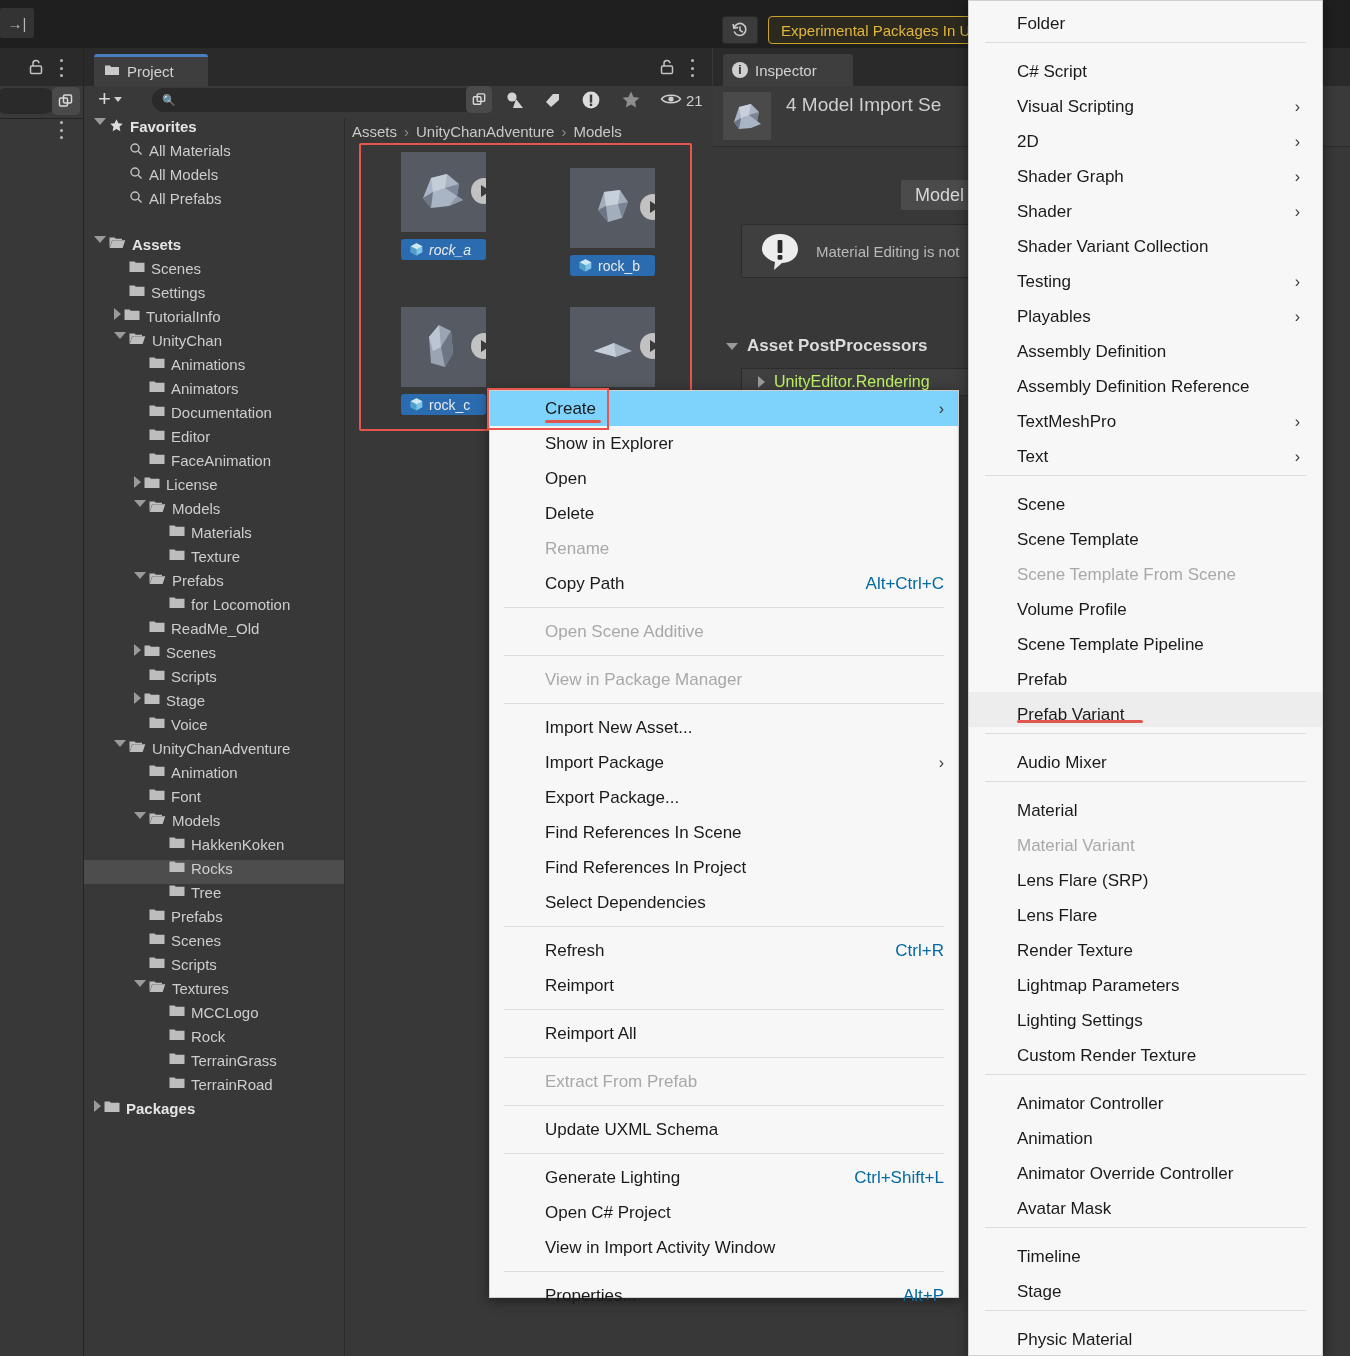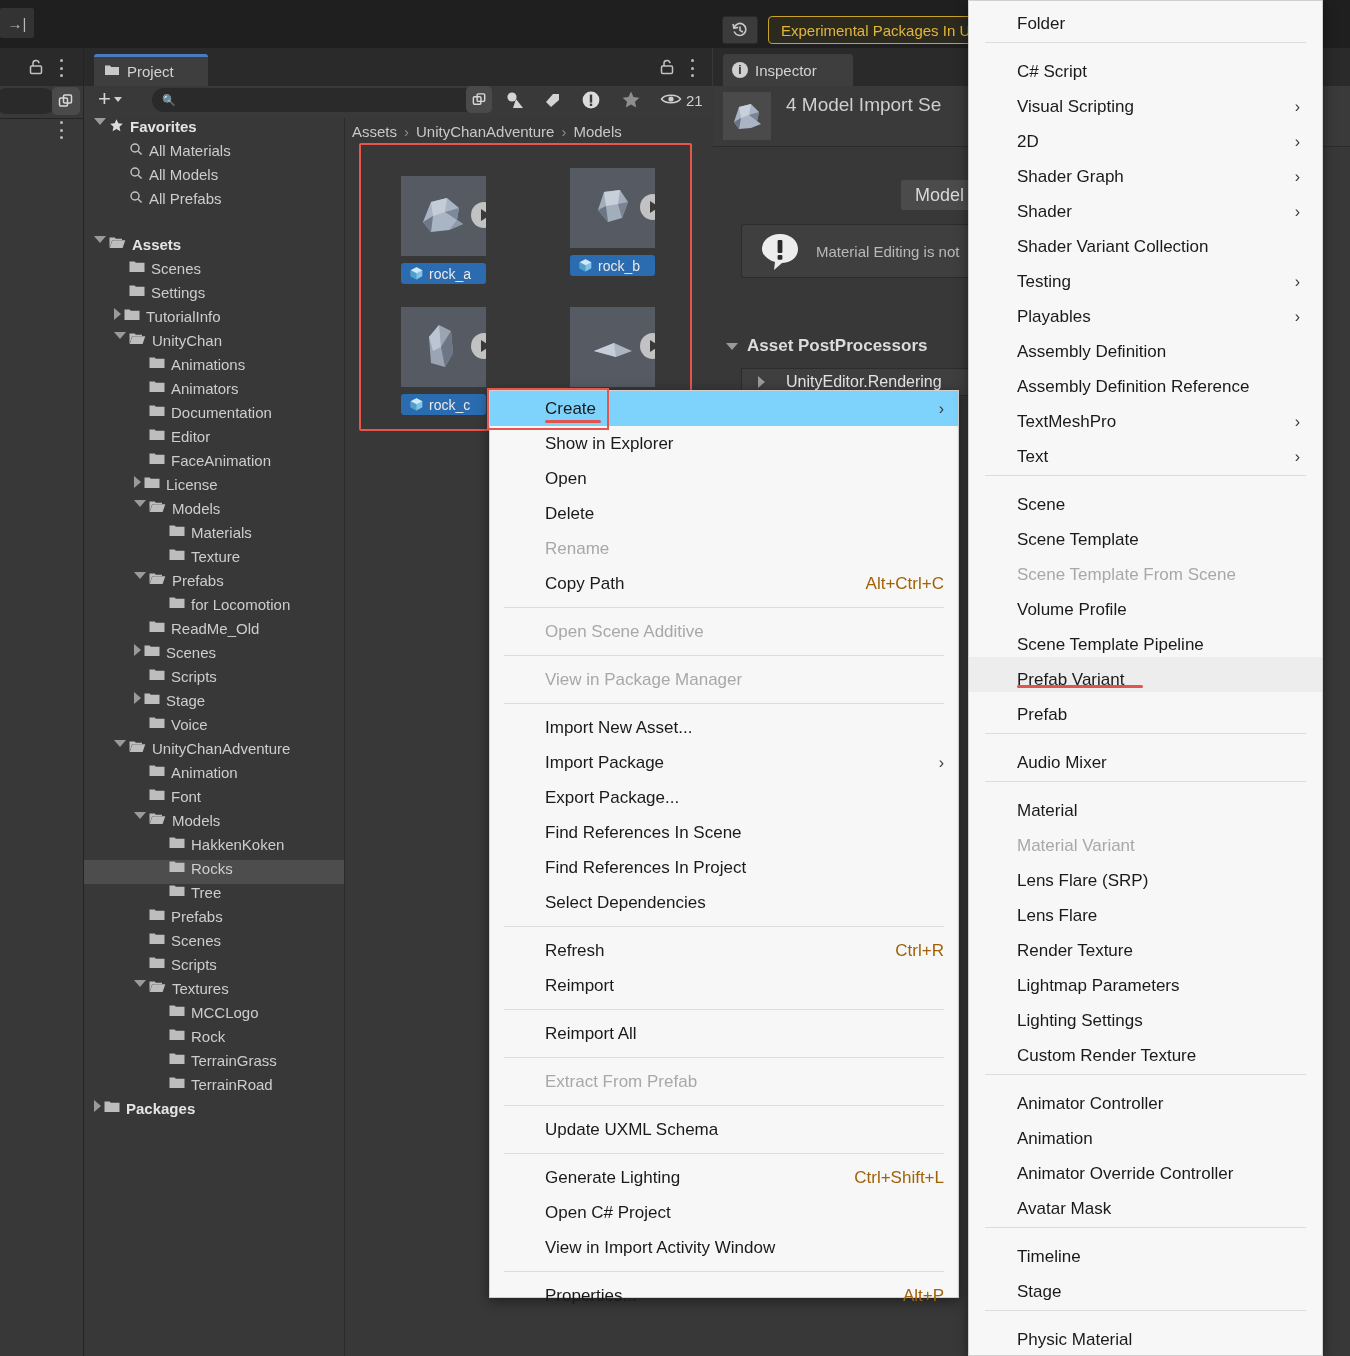--- a/index.html
+++ b/index.html
@@ -163,38 +163,38 @@
     border:1px solid #2c2c2c; border-radius:3px; display:flex; align-items:center; gap:14px; padding-left:16px;
   }
   .warn-ico { width:44px; height:44px; flex:none; }
   .warn-txt { color:#b9b9b9; font-size:15px; white-space:nowrap; }
   .postproc-hdr {
     position:absolute; left:726px; top:336px; display:flex; align-items:center; gap:6px;
     color:#dcdcdc; font-size:17px; font-weight:bold;
   }
   .postproc-row {
     position:absolute; left:741px; top:368px; width:330px; height:28px; background:#3f3f3f;
-    border:1px solid #2c2c2c; display:flex; align-items:center; gap:18px; padding-left:16px;
-    color:#e5e5e5; font-size:16px; white-space:nowrap;
+    border:1px solid #2c2c2c; display:flex; align-items:center; gap:6px; padding-left:16px;
+    color:#bef264; font-size:16px; white-space:nowrap;
   }
 
   
   .ctx-menu {
     position:absolute; left:489px; top:390px; width:470px; height:908px;
     background:#f7f7f7; border:1px solid #d0d0d0;
     box-shadow:0 3px 12px rgba(0,0,0,.45);
     font-size:17px; color:#1a1a1a;
   }
   .ctx-item {
     position:relative; height:35px; display:flex; align-items:center;
     padding:0 14px 0 55px; white-space:nowrap;
   }
   .ctx-item.disabled { color:#a8a8a8; }
   .ctx-item.hl { background:#7dd3fc; }
-  .ctx-item .short { margin-left:auto; color:#a16207; font-size:17px; }
+  .ctx-item .short { margin-left:auto; color:#0369a1; font-size:17px; }
   .ctx-arrow { margin-left:auto; color:#3a3a3a; font-size:16px; }
   .ctx-sep { height:1px; background:#dcdcdc; margin:6px 14px 6px 14px; }
   .underline-red {
     position:absolute; left:55px; bottom:3px; height:3px; background:#e0564e; border-radius:2px;
   }
   .ctx-hi-box {
     position:absolute; left:487px; top:388px; width:122px; height:42px;
     border:2px solid #e8554d; pointer-events:none;
   }
 
@@ -754,21 +754,21 @@
   <div class="assets-pane"></div>
   <div class="breadcrumb" id="breadcrumb">
       <span>Assets</span>
       <span class="bc-sep">›</span>
       <span>UnityChanAdventure</span>
       <span class="bc-sep">›</span>
       <span>Models</span>
     </div>
   <div class="grid-box"></div>
 
-  <div class="thumb-cell" style="left:401px; top:176px;">
+  <div class="thumb-cell" style="left:401px; top:152px;font-style:italic;">
     <div class="thumb">
       <svg width="85" height="80" viewBox="0 0 85 80">
         <path d="M22 46 L30 26 L46 22 L58 32 L56 44 L62 48 L48 54 L30 56 Z" fill="#a9b4c4"></path>
         <path d="M30 26 L46 22 L44 36 L32 40 Z" fill="#c4ccd8"></path>
         <path d="M44 36 L58 32 L56 44 Z" fill="#7d8899"></path>
         <path d="M22 46 L32 40 L30 56 Z" fill="#6e7886"></path>
         <path d="M56 44 L62 48 L48 54 Z" fill="#8e99a9"></path>
       </svg>
       <div class="play-badge"></div>
     </div>
@@ -1021,27 +1021,27 @@
       </div>
       <div class="sub-item disabled">
         <span>Scene Template From Scene</span>
       </div>
       <div class="sub-item">
         <span>Volume Profile</span>
       </div>
       <div class="sub-item">
         <span>Scene Template Pipeline</span>
       </div>
+      <div class="sub-item">
+        <span>Prefab</span>
+      </div>
       <div class="sub-item hl">
         <span>Prefab Variant</span>
         <span class="sub-under" style="width: 126px;"></span>
       </div>
-      <div class="sub-item">
-        <span>Prefab</span>
-      </div>
       <div class="sub-sep"></div>
       <div class="sub-item">
         <span>Audio Mixer</span>
       </div>
       <div class="sub-sep"></div>
       <div class="sub-item">
         <span>Material</span>
       </div>
       <div class="sub-item disabled">
         <span>Material Variant</span>

